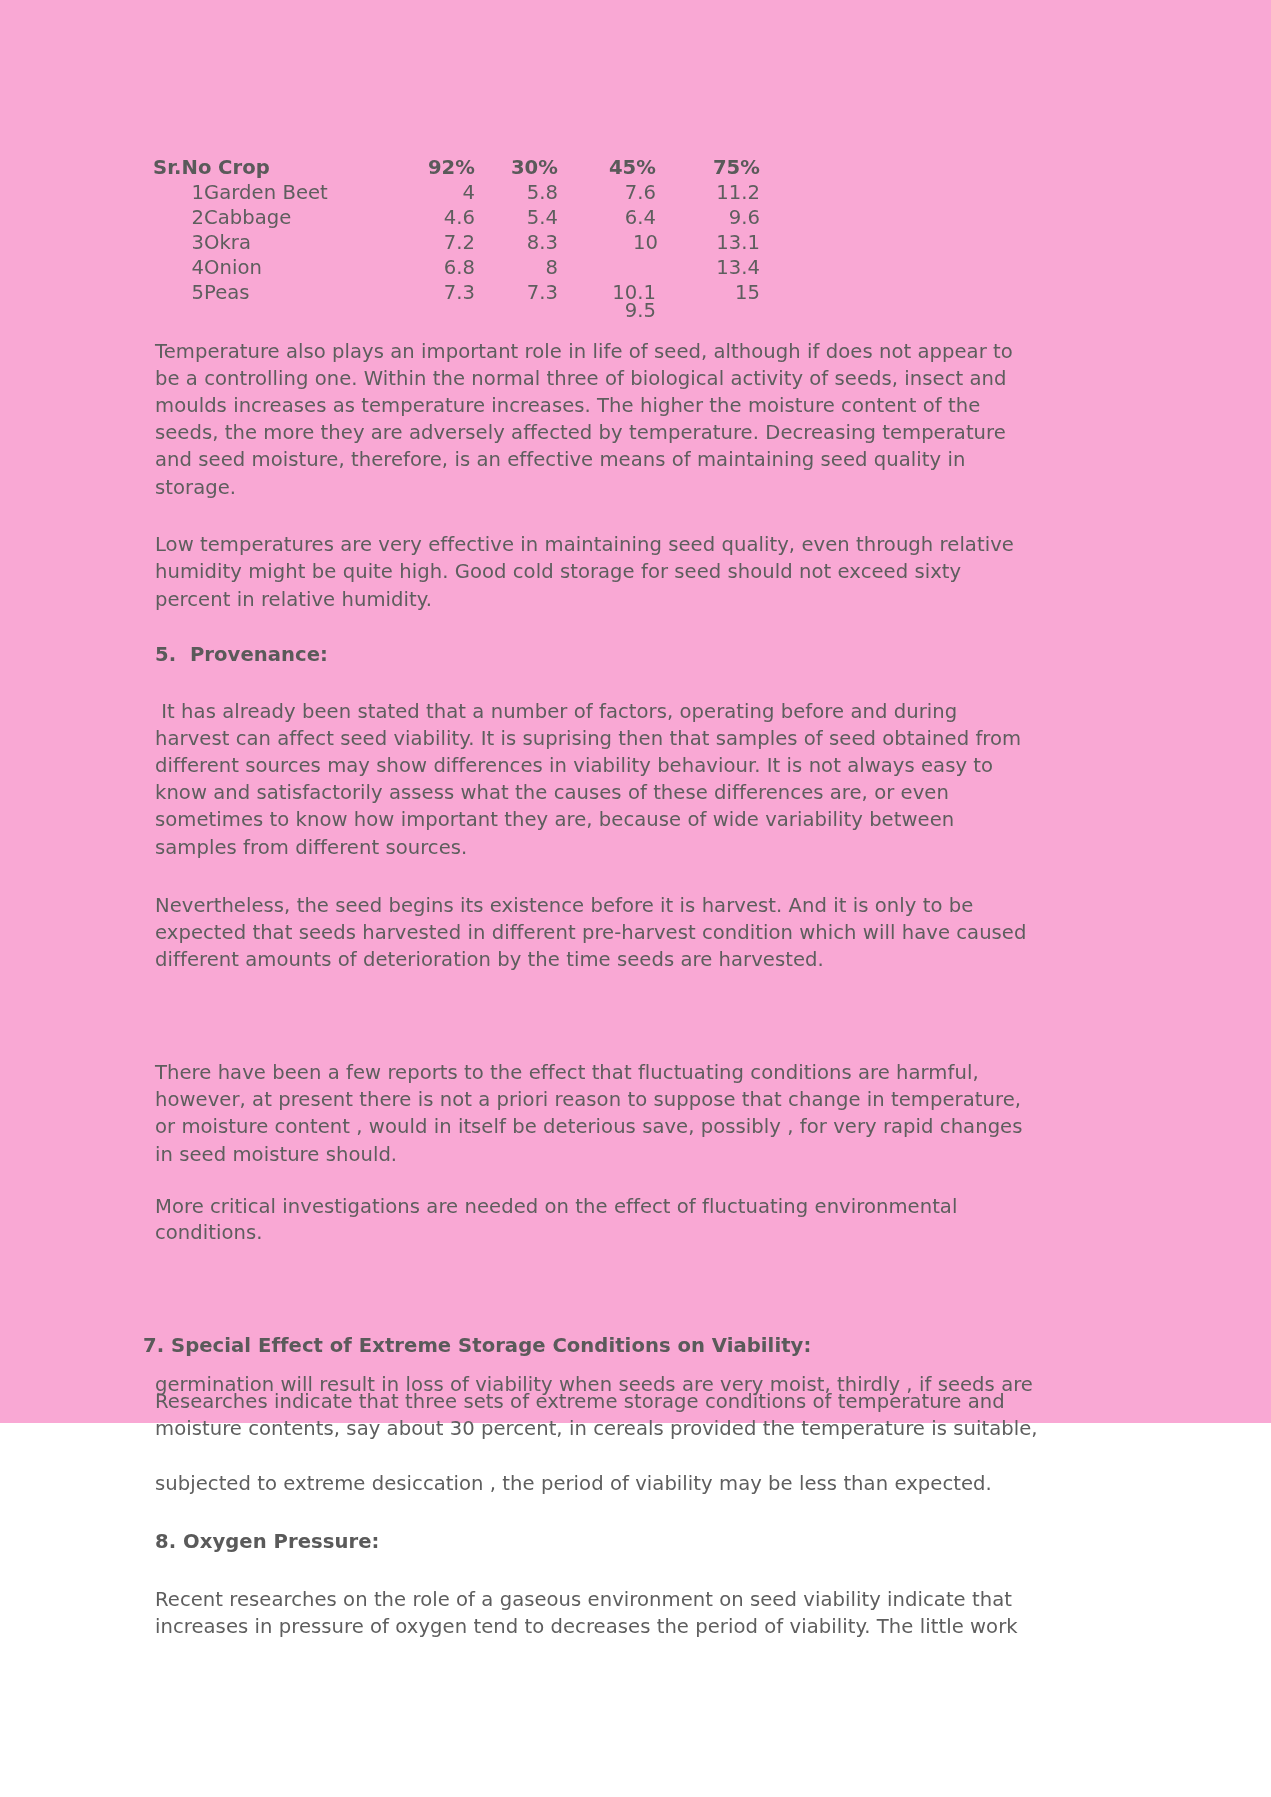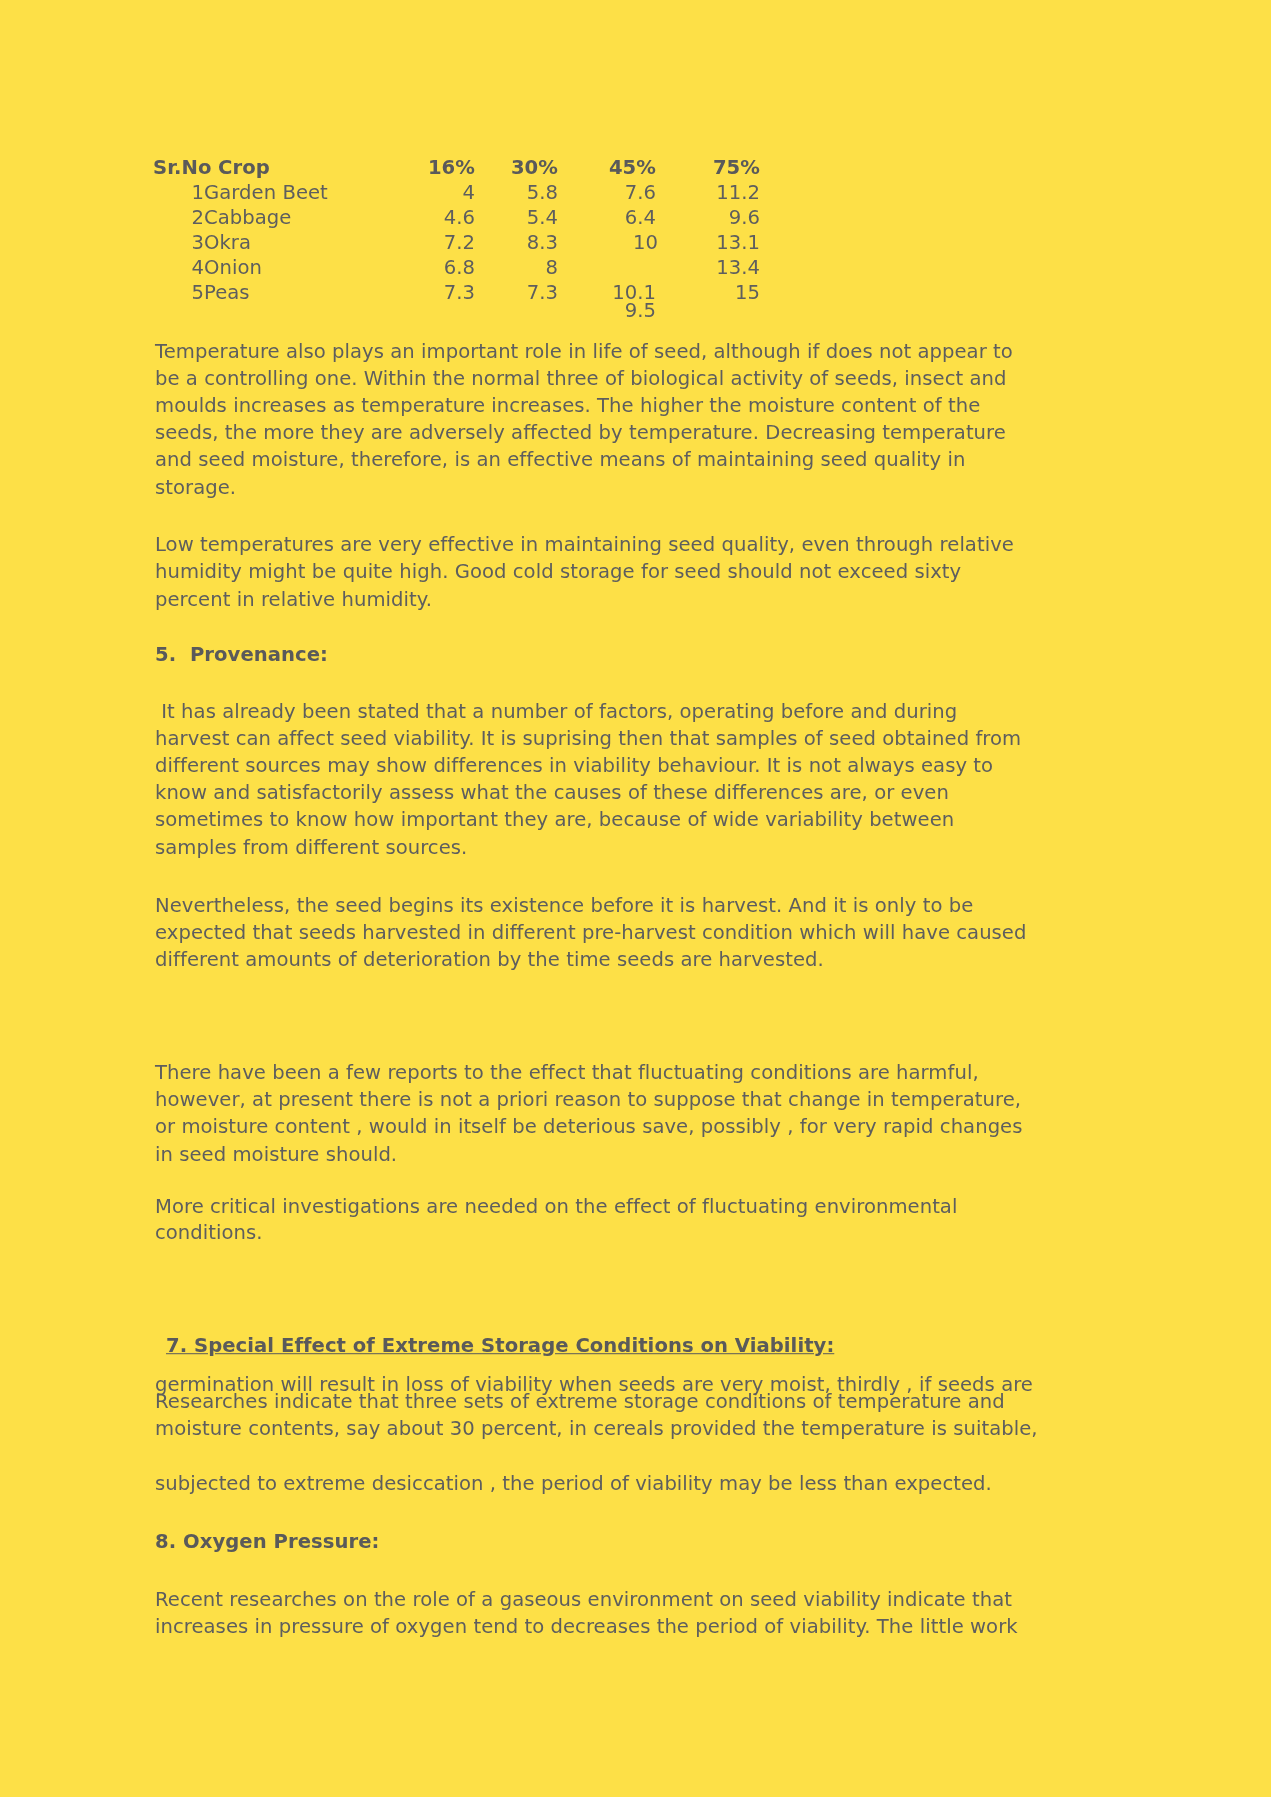--- a/index.html
+++ b/index.html
@@ -1,17 +1,17 @@
 <!DOCTYPE html>
 <html><head>
   <meta charset="utf-8">
   <style>
     html, body { margin: 0; padding: 0; background: #ffffff; }
     body { width: 1271px; height: 1797px; position: relative; overflow: hidden; }
-    .page { position: absolute; left: 0; top: 0; width: 1271px; height: 1797px; background: #fde047; }
+    .page { position: absolute; left: 0; top: 0; width: 1271px; height: 1423px; background: #f9a8d4; }
     .txt {
       position: absolute;
       font-family: "DejaVu Sans", sans-serif;
       font-size: 19.6px;
       color: #5e5e5e;
       white-space: pre;
       line-height: 1;
       transform: translateY(-50%);
       letter-spacing: 0.05px;
     }
@@ -21,21 +21,21 @@
   </style>
 </head>
 <body>
 
 <div class="page">
 
   <div>
 
     <div class="txt bold hdr" style="left:153px; top:168px;">Sr.No</div>
     <div class="txt bold hdr" style="left:218px; top:168px;">Crop</div>
-    <div class="txt bold hdr r" style="right:796px; top:168px;">16%</div>
+    <div class="txt bold hdr r" style="right:796px; top:168px;">92%</div>
     <div class="txt bold hdr r" style="right:713px; top:168px;">30%</div>
     <div class="txt bold hdr r" style="right:615px; top:168px;">45%</div>
     <div class="txt bold hdr r" style="right:511px; top:168px;">75%</div>
 
     <div class="txt r" style="right:1067px; top:193px;">1</div>
     <div class="txt" style="left:204px; top:193px;">Garden Beet</div>
     <div class="txt r" style="right:796px; top:193px;">4</div>
     <div class="txt r" style="right:713px; top:193px;">5.8</div>
     <div class="txt r" style="right:615px; top:193px;">7.6</div>
     <div class="txt r" style="right:511px; top:193px;">11.2</div>
@@ -107,21 +107,21 @@
     <div class="txt" style="left:155px; top:1100px;">however, at present there is not a priori reason to suppose that change in temperature,</div>
     <div class="txt" style="left:155px; top:1127px;">or moisture content , would in itself be deterious save, possibly , for very rapid changes</div>
     <div class="txt" style="left:155px; top:1155px;">in seed moisture should.</div>
   </div>
 
   <div>
     <div class="txt" style="left:155px; top:1207px;">More critical investigations are needed on the effect of fluctuating environmental</div>
     <div class="txt" style="left:155px; top:1233px;">conditions.</div>
   </div>
 
-  <div class="txt bold" style="left:166px; top:1346px;text-decoration:underline;">7. Special Effect of Extreme Storage Conditions on Viability:</div>
+  <div class="txt bold" style="left:143px; top:1346px;">7. Special Effect of Extreme Storage Conditions on Viability:</div>
 
   <div>
     <div class="txt" style="left:155px; top:1402px;">Researches indicate that three sets of extreme storage conditions of temperature and</div>
     <div class="txt" style="left:155px; top:1429px;">moisture contents, say about 30 percent, in cereals provided the temperature is suitable,</div>
     <div class="txt" style="left:155px; top:1385px;">germination will result in loss of viability when seeds are very moist, thirdly , if seeds are</div>
     <div class="txt" style="left:155px; top:1484px;">subjected to extreme desiccation , the period of viability may be less than expected.</div>
   </div>
 
   <div class="txt bold" style="left:155px; top:1542px;">8. Oxygen Pressure:</div>
 

